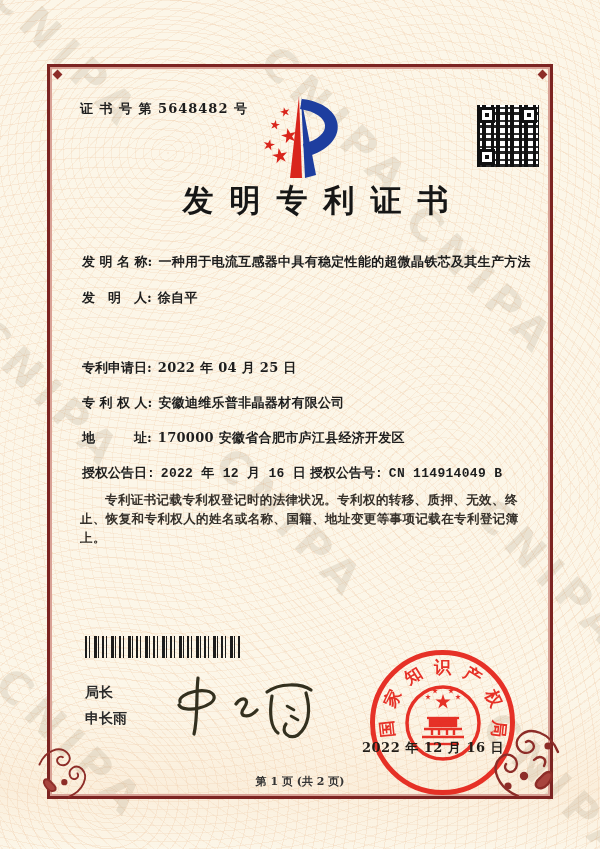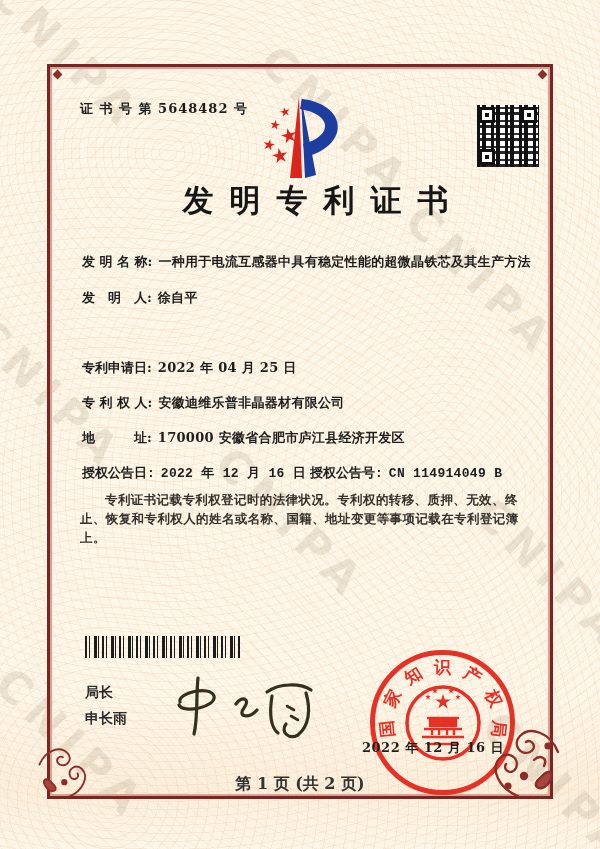--- a/index.html
+++ b/index.html
@@ -89,21 +89,21 @@
     font-size:17px; font-weight:700;
     font-family:"DejaVu Sans","Liberation Sans",sans-serif;
   }
   .emblem { position:absolute; left:50%; top:52%; transform:translate(-50%,-50%); }
   .seal-date {
     position:absolute; left:362px; top:739px; width:160px; z-index:4;
     font-size:13px; font-weight:700; color:#211d18; letter-spacing:.5px; white-space:nowrap;
   }
   .page-number {
     position:absolute; left:0; right:0; top:774px; text-align:center;
-    font-size:16px; font-weight:600; color:#333; z-index:2;
+    font-size:11px; font-weight:600; color:#333; z-index:2;
   }
   .continuation-note {
     position:absolute; left:0; right:0; top:809px; text-align:center;
     font-size:12px; font-weight:600; color:#4a443c; z-index:2;
   }
   .flourish { position:absolute; z-index:3; }
   .flourish-br { left:478px; top:716px; }
   .flourish-bl { left:38px; top:738px; transform:scaleX(-1); }
 </style>
 </head>

